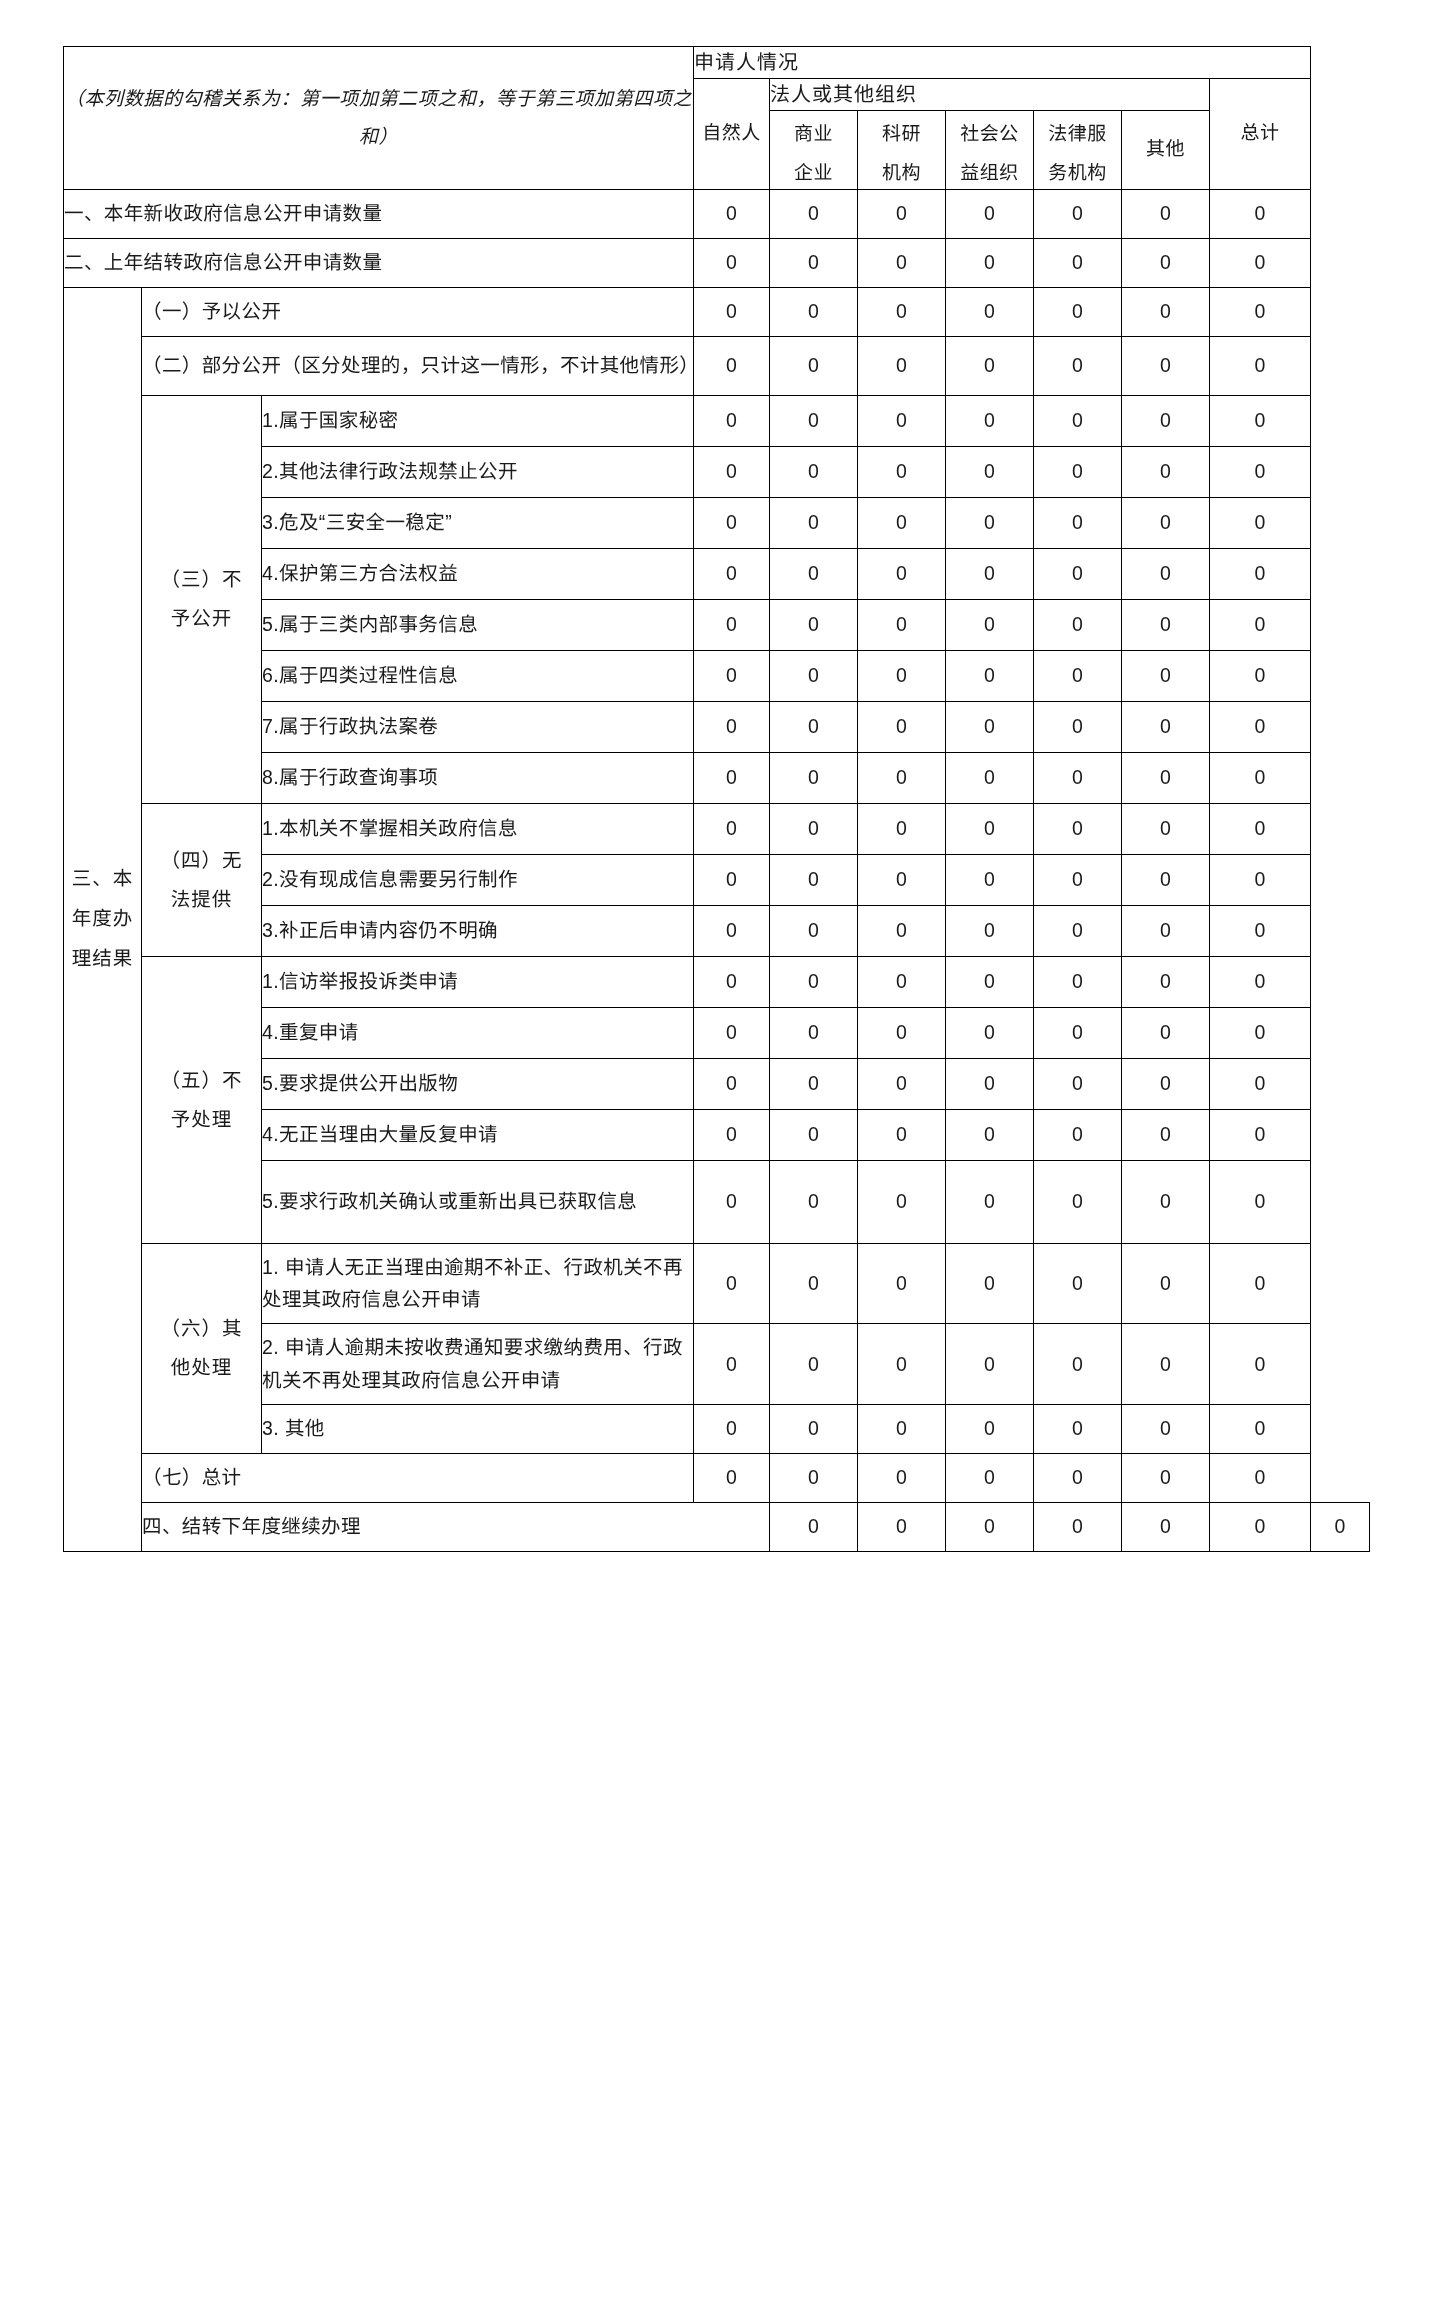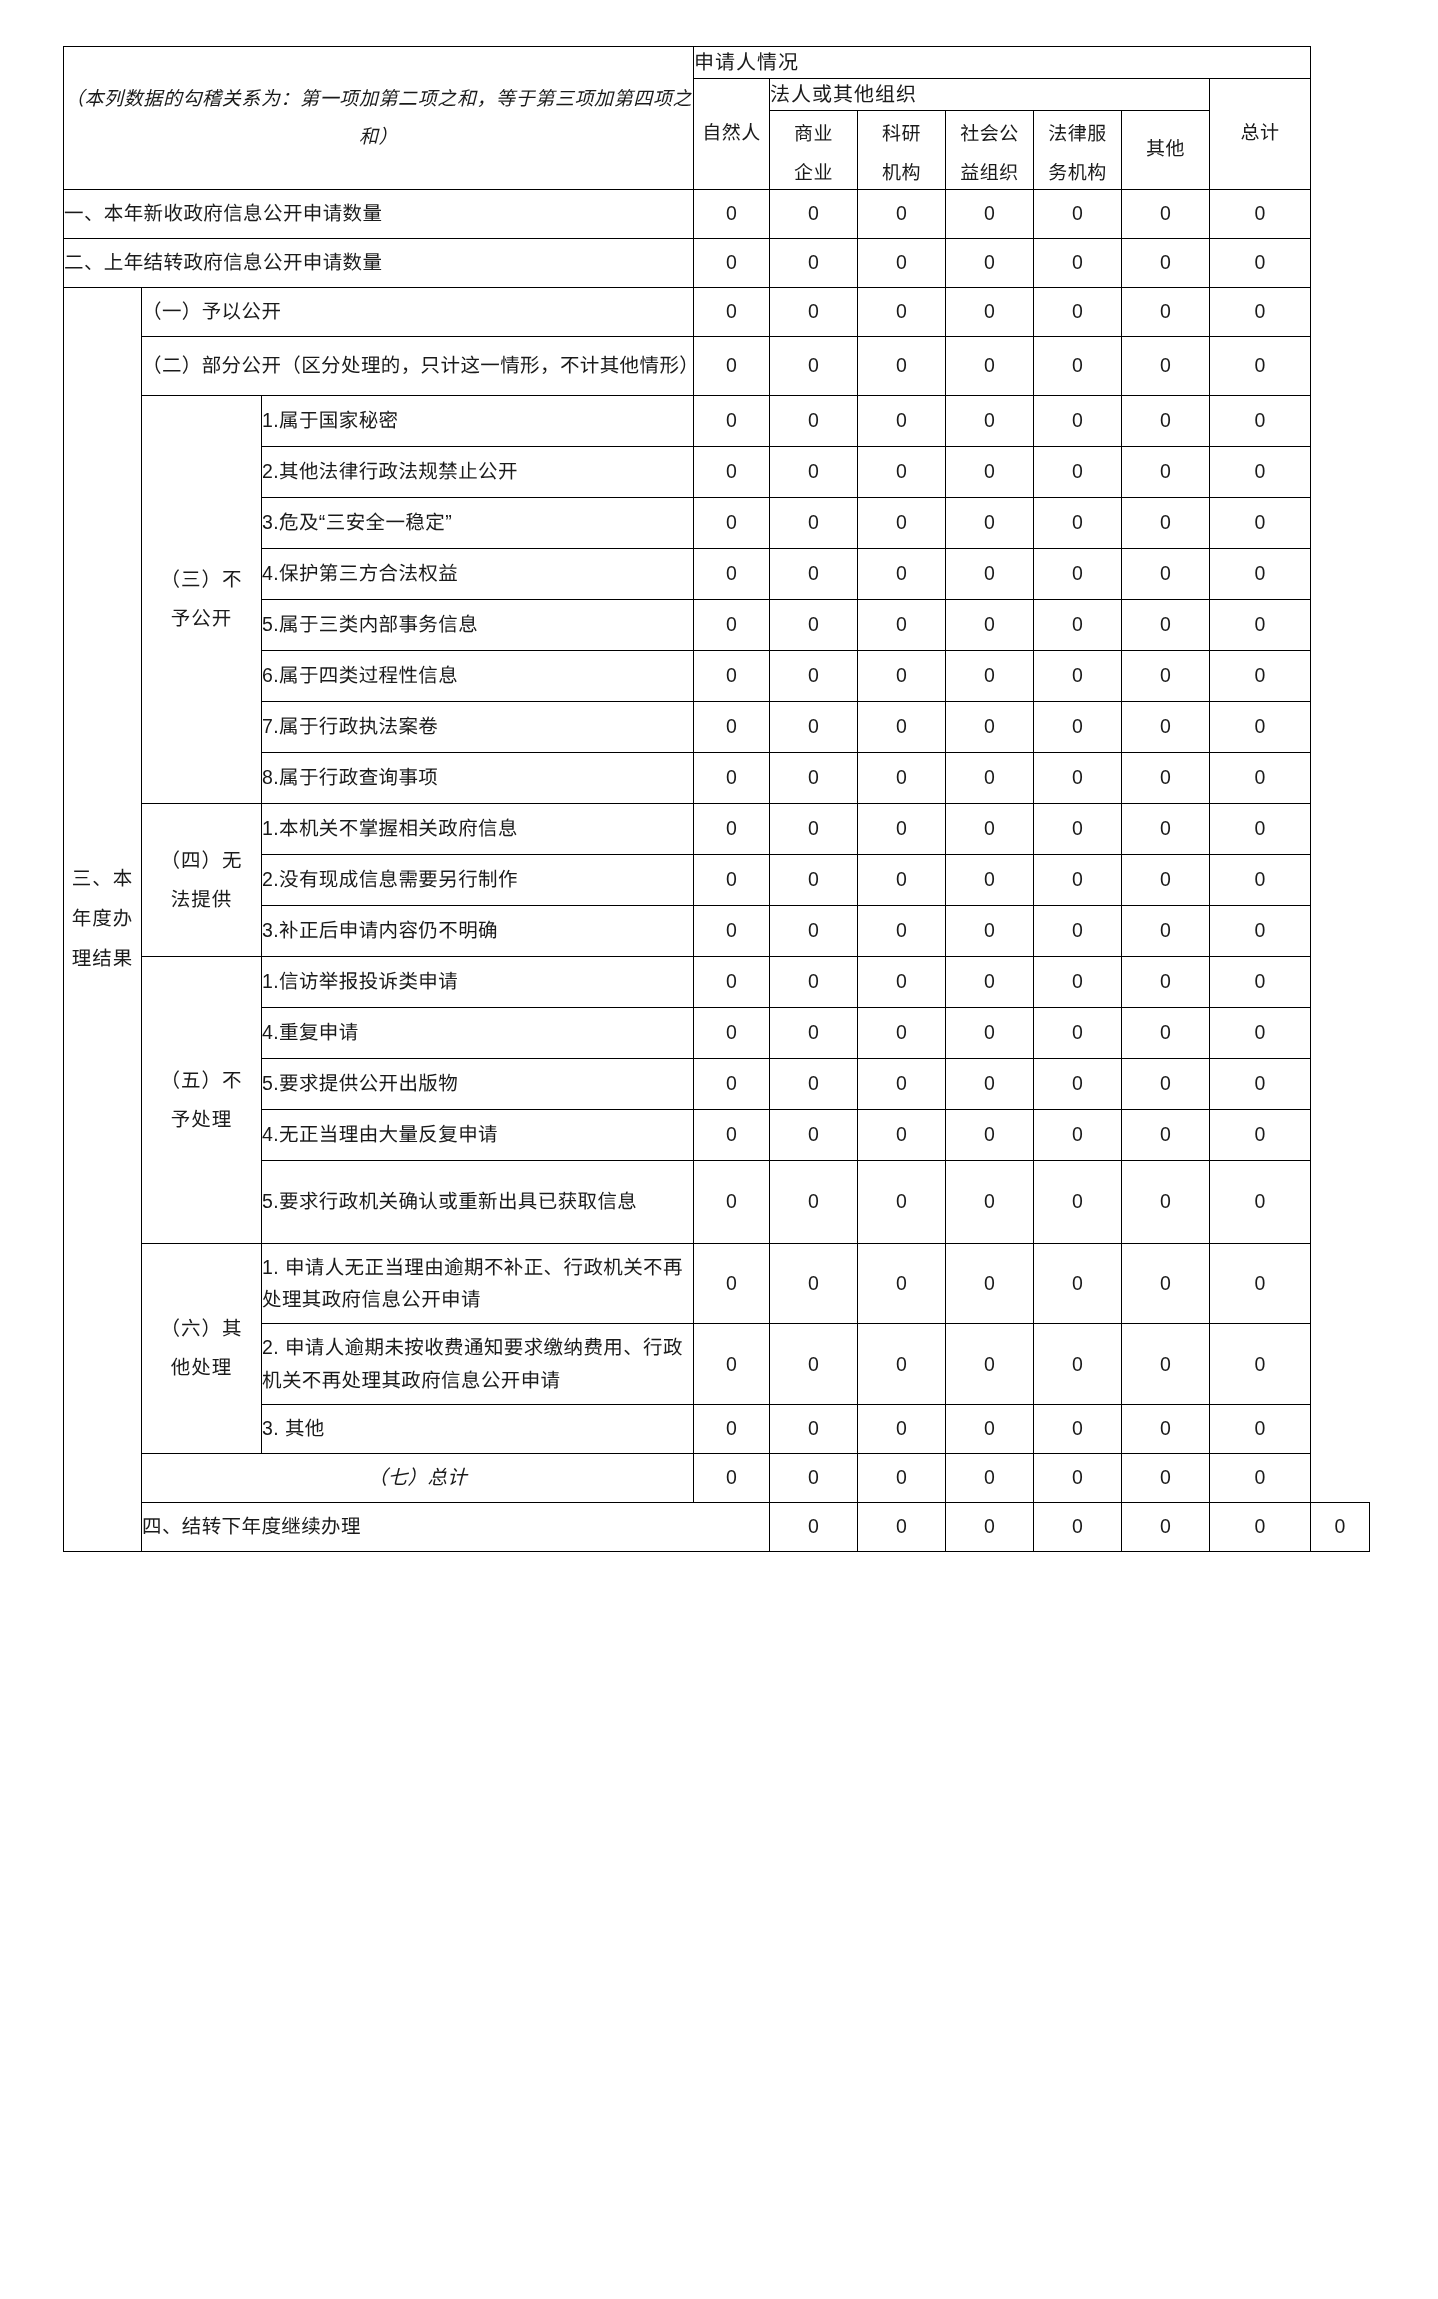--- a/index.html
+++ b/index.html
@@ -415,21 +415,21 @@
         <td class="num">0</td>
         <td class="num">0</td>
         <td class="num">0</td>
         <td class="num">0</td>
         <td class="num">0</td>
         <td class="num">0</td>
         <td class="num">0</td>
       </tr>
 
       <tr class="r-short">
-        <td class="lbl tight" colspan="2" style="text-align:center;font-style:italic;">（七）总计</td>
+        <td class="lbl tight" colspan="2" style="">（七）总计</td>
         <td class="num">0</td>
         <td class="num">0</td>
         <td class="num">0</td>
         <td class="num">0</td>
         <td class="num">0</td>
         <td class="num">0</td>
         <td class="num">0</td>
       </tr>
 
       <tr class="r-short">

